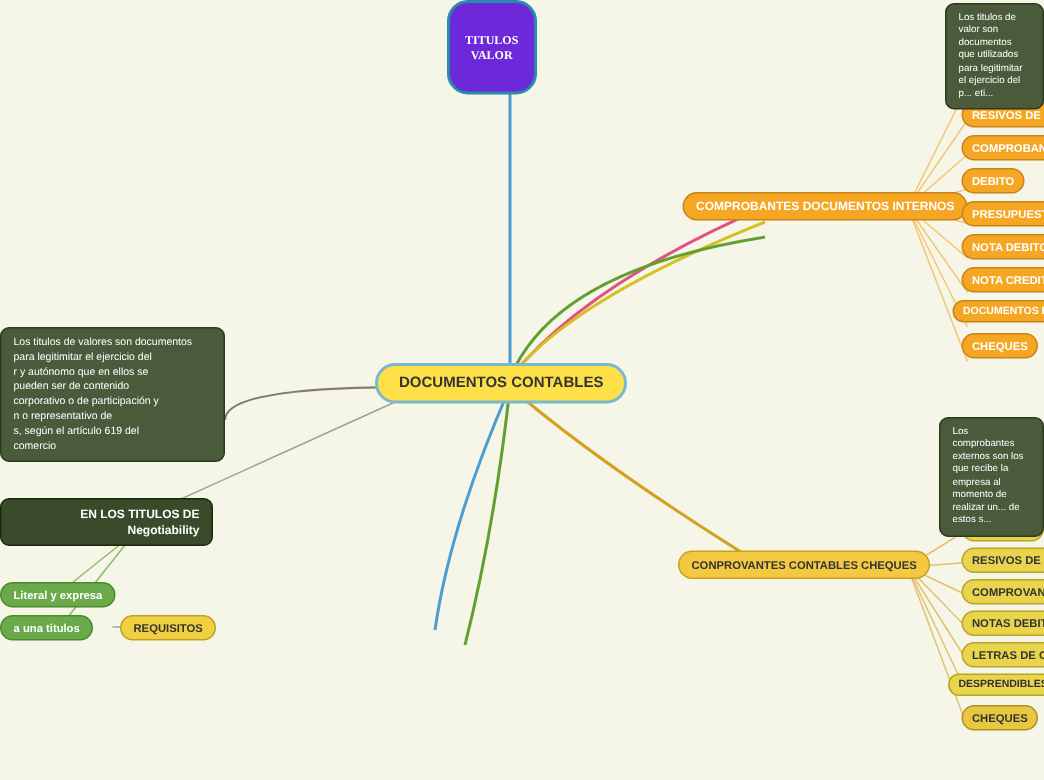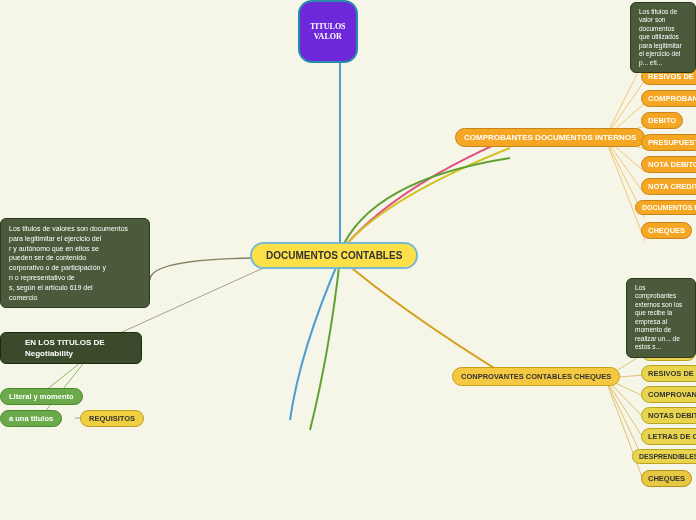--- a/index.html
+++ b/index.html
@@ -92,24 +92,24 @@
       text-align: left;
       white-space: normal;
       line-height: 1.3;
     }
 
     .node-dark-title {
       background: #3a4a2a;
       border: 1px solid #1a2a0a;
       color: #fff;
       border-radius: 6px;
-      padding: 4px 24px;
+      padding: 4px 8px;
       font-size: 8px;
       font-weight: bold;
-      text-align: left;
+      text-align: right;
       white-space: nowrap;
     }
 
     .node-green-small {
       background: #6aaa4a;
       border: 1px solid #4a8a2a;
       color: #fff;
       border-radius: 10px;
       padding: 3px 8px;
       font-size: 8px;
@@ -228,21 +228,21 @@
   s, según el artículo 619 del<br>
   comercio
 </div>
 
 <div class="node node-dark-title" style="left:0px; top:332px; width:142px; line-height:1.4; font-size:8px;">
   EN LOS TITULOS DE<br>
   Negotiability
 </div>
 
 <div class="node node-green-small" style="left:0px; top:388px; font-size:7.5px;">
-  Literal y momento
+  Literal y expresa
 </div>
 
 <div class="node node-green-small" style="left:0px; top:410px; font-size:7.5px;">
   a una titulos
 </div>
 
 <div class="node node-yellow-small" style="left:80px; top:410px; font-size:7.5px;">
   REQUISITOS
 </div>
 

